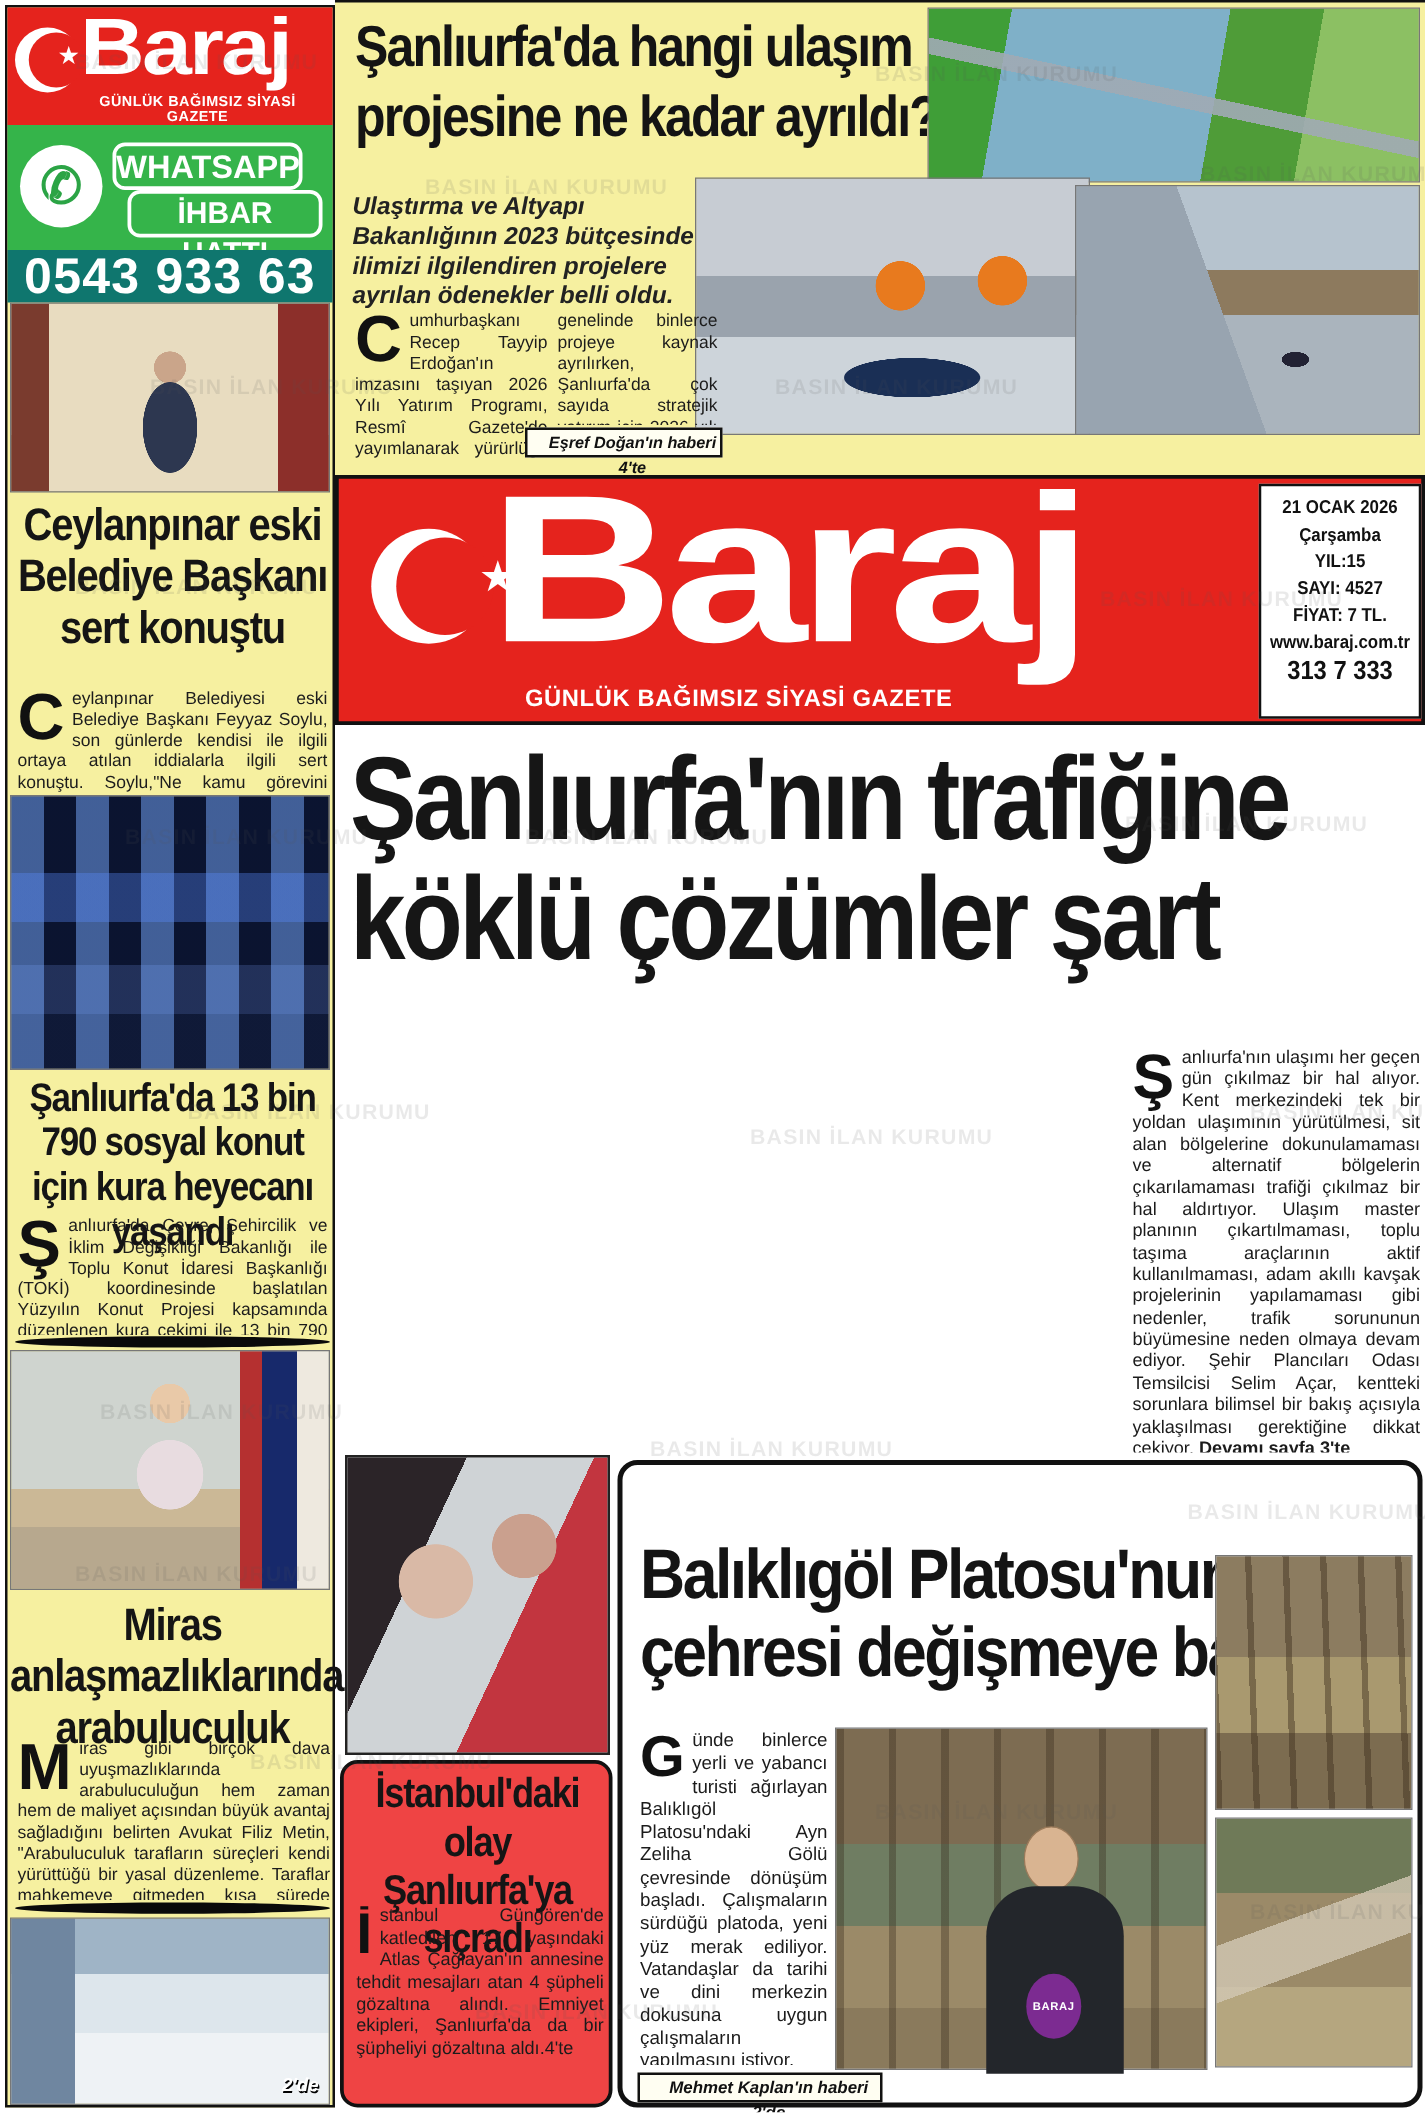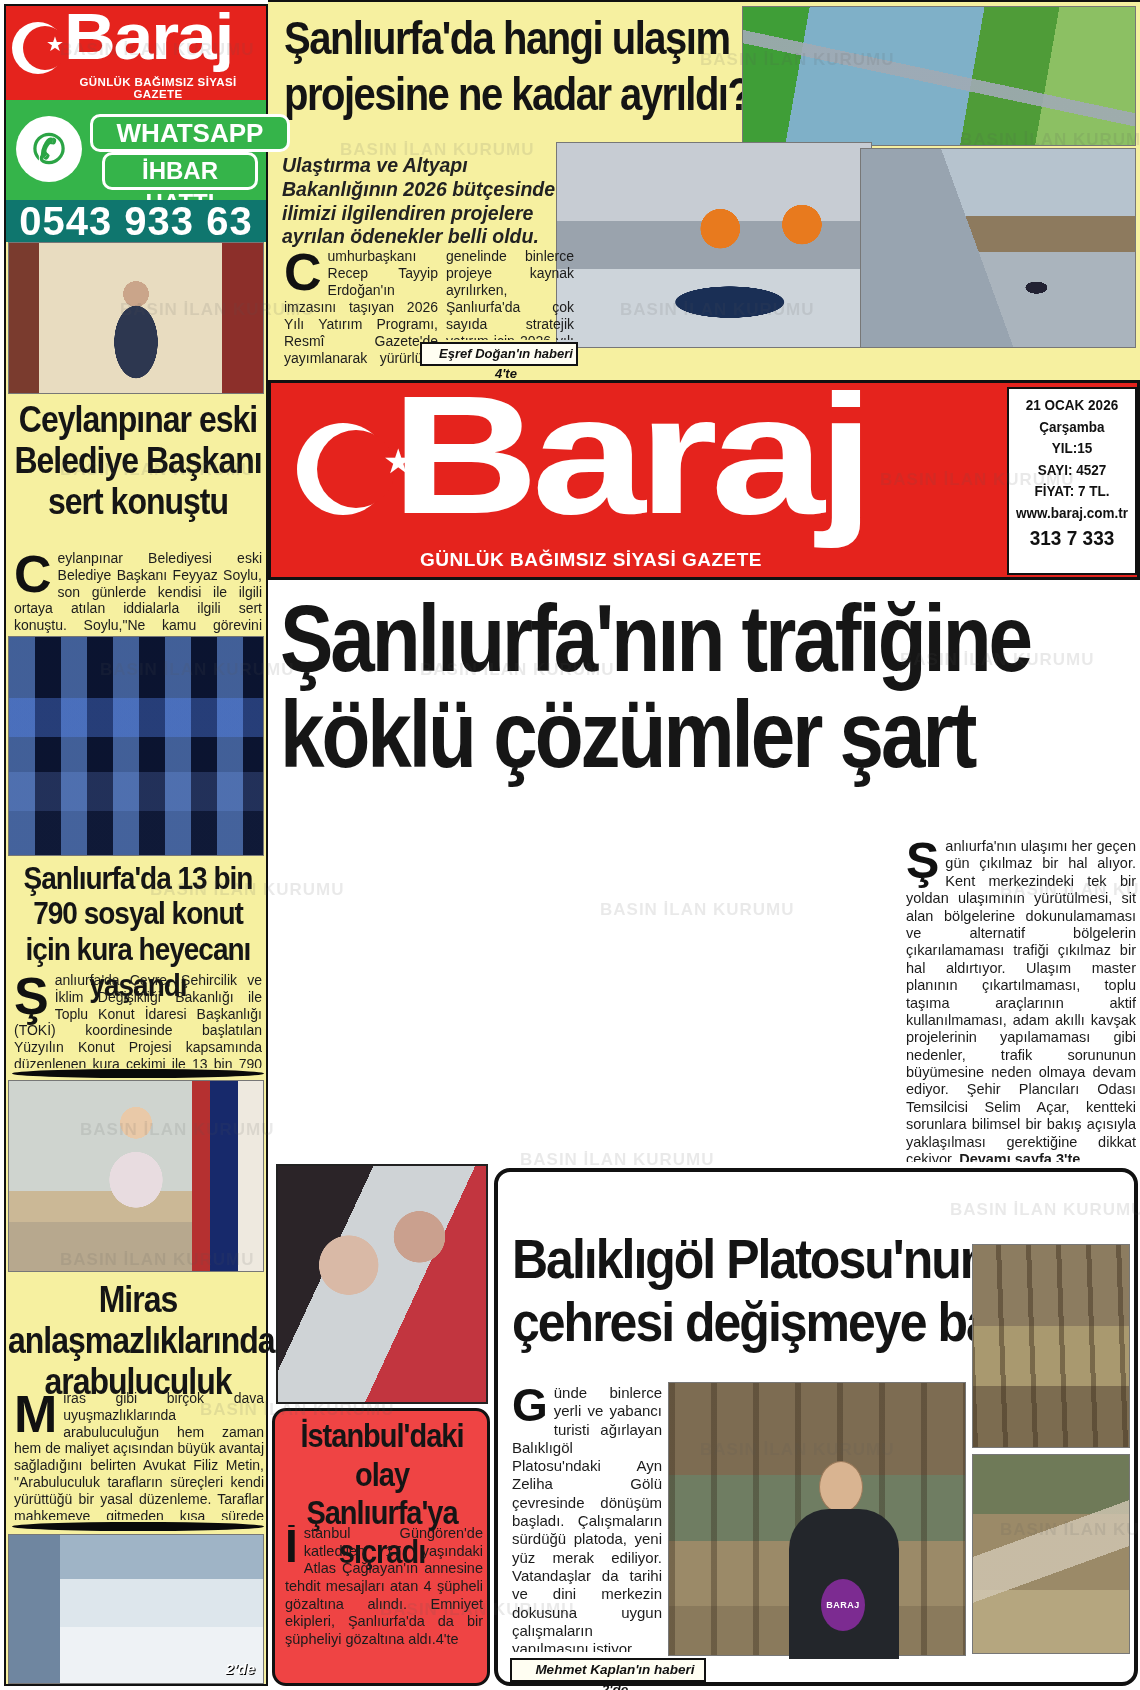--- a/index.html
+++ b/index.html
@@ -15,21 +15,21 @@
   .left-rail { left:4px; top:4px; width:264px; height:1682px; background:#f6f0a0; border:2px solid #111; z-index:2; }
   .logo-red { left:0; top:0; width:100%; height:94px; background:#e5231d; }
   .flag-cres { width:52px; height:52px; border-radius:50%; background:#ffffff; }
   .flag-cres .inner { position:absolute; left:11px; top:4px; width:44px; height:44px; border-radius:50%; background:#e5231d; }
   .flag-star { color:#ffffff; font-size:20px; }
   .brand-sm { left:58px; top:-6px; font-size:64px; font-weight:900; color:#ffffff; letter-spacing:-2px; transform:scaleX(1.12); transform-origin:left top; }
   .tagline-sm { left:52px; top:70px; width:200px; text-align:center; color:#ffffff; font-size:11.5px; font-weight:800; letter-spacing:.4px; }
   .logo-green { left:0; top:94px; width:100%; height:100px; background:#35b44a; }
   .wa-circle { left:10px; top:16px; width:66px; height:66px; border-radius:50%; background:#ffffff; text-align:center; line-height:66px; font-size:40px; color:#2ba445; font-weight:700; }
   .wa-pill { border:3px solid #ffffff; border-radius:10px; color:#ffffff; font-weight:900; text-align:center; background:#35b44a; }
-  .wa-pill.l1 { left:84px; top:14px; width:200px; height:38px; font-size:26px; line-height:32px; }
+  .wa-pill.l1 { left:84px; top:14px; width:152px; height:38px; font-size:26px; line-height:32px; }
   .wa-pill.l2 { left:96px; top:52px; width:156px; height:38px; font-size:24px; line-height:32px; }
   .logo-phone { left:0; top:194px; width:100%; height:42px; background:#0f766e; color:#ffffff; font-size:40px; font-weight:900; text-align:center; line-height:42px; letter-spacing:1px; }
 
   .photo { border:1px solid #777; }
   .ph-office { left:2px; top:236px; width:256px; height:152px;
     background: radial-gradient(ellipse 36px 60px at 50% 66%, #2d3750 0 60%, transparent 61%),
                 radial-gradient(circle 13px at 50% 34%, #caa58a 0 98%, transparent 100%),
                 linear-gradient(90deg,#7a3b2e 0 12%, #e8dcc0 12% 84%, #8c2f2a 84%),
                 linear-gradient(#e8dcc0 0 70%, #b69262 70%); }
   .ph-event { left:2px; top:630px; width:256px; height:220px;
@@ -182,21 +182,21 @@
 
     <div class="abs photo ph-snow">
 
       <div class="abs uyari-ref">2'de</div>
     </div>
   </div>
 
   <div class="abs top-band">
     <div class="abs top-head">Şanlıurfa'da hangi ulaşım projesine ne kadar ayrıldı?</div>
     <div class="abs photo ph-bridge"></div>
-    <div class="abs top-stand">Ulaştırma ve Altyapı Bakanlığının 2026 bütçesinde ilimizi ilgilendiren projelere ayrılan ödenekler belli oldu.</div>
+    <div class="abs top-stand">Ulaştırma ve Altyapı Bakanlığının 2023 bütçesinde ilimizi ilgilendiren projelere ayrılan ödenekler belli oldu.</div>
     <div class="abs photo ph-officials"></div>
     <div class="abs photo ph-highway"></div>
     <p class="abs top-col tc1"><span class="dc">C</span><span>umhurbaşkanı Recep Tayyip Erdoğan'ın imzasını taşıyan 2026 Yılı Yatırım Programı, Resmî Gazete'de yayımlanarak yürürlüğe girdi. Program kapsamında Türkiye</span></p>
     <p class="abs top-col tc2">genelinde binlerce projeye kaynak ayrılırken, Şanlıurfa'da çok sayıda stratejik yatırım için 2026 yılı ödenekleri netlik kazandı.</p>
     <div class="abs byline-box top-byline">Eşref Doğan'ın haberi 4'te</div>
   </div>
 
   <div class="abs masthead">
     <div class="abs flag-lg">
         <div class="inner"></div>

